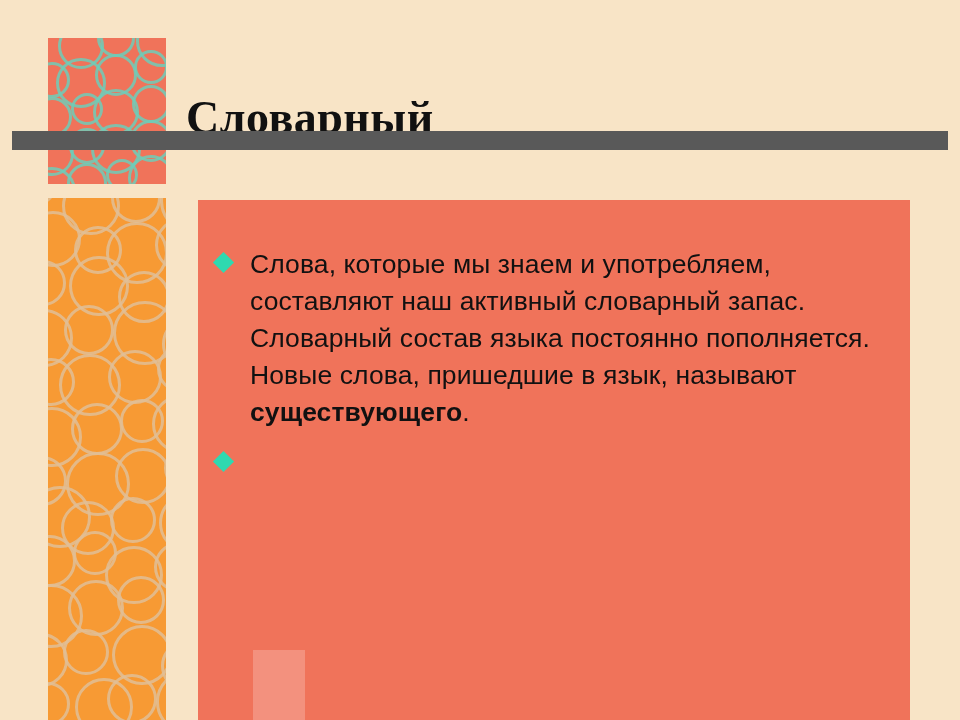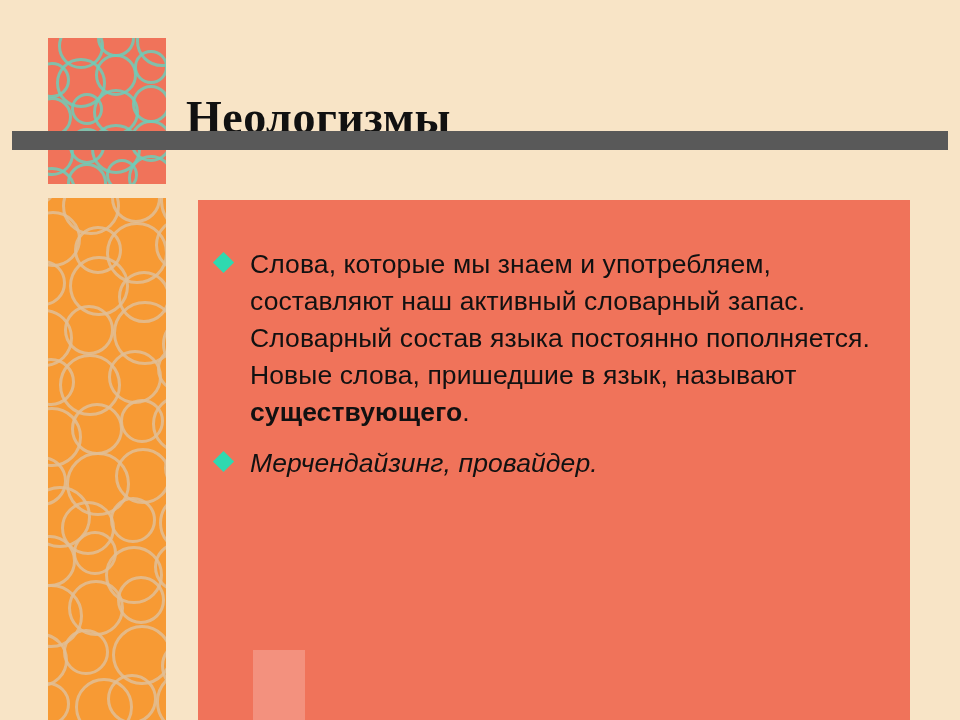--- a/index.html
+++ b/index.html
@@ -141,21 +141,21 @@
       <div class="c" style="left: -18px; top: 94px; width: 44px; height: 44px;"></div>
       <div class="c" style="left: 21px; top: 90px; width: 36px; height: 36px;"></div>
       <div class="c" style="left: 43px; top: 86px; width: 50px; height: 50px;"></div>
       <div class="c" style="left: 82px; top: 82px; width: 42px; height: 42px;"></div>
       <div class="c" style="left: -20px; top: 129px; width: 48px; height: 48px;"></div>
       <div class="c" style="left: 19px; top: 125px; width: 40px; height: 40px;"></div>
       <div class="c" style="left: 58px; top: 121px; width: 32px; height: 32px;"></div>
       <div class="c" style="left: 80px; top: 117px; width: 46px; height: 46px;"></div>
     </div>
 
-  <h1 class="title">Неологизмы</h1>
+  <h1 class="title">Словарный</h1>
 
   <div class="rule"></div>
 
   <div class="circles deco-left">
       <div class="c" style="left: -35px; top: -36px; width: 44px; height: 44px;"></div>
       <div class="c" style="left: 14px; top: -21px; width: 58px; height: 58px;"></div>
       <div class="c" style="left: 63px; top: -25px; width: 50px; height: 50px;"></div>
       <div class="c" style="left: 112px; top: -29px; width: 64px; height: 64px;"></div>
       <div class="c" style="left: -23px; top: 13px; width: 56px; height: 56px;"></div>
       <div class="c" style="left: 26px; top: 28px; width: 48px; height: 48px;"></div>
@@ -198,18 +198,18 @@
       <div class="c" style="left: -22px; top: 484px; width: 44px; height: 44px;"></div>
       <div class="c" style="left: 27px; top: 480px; width: 58px; height: 58px;"></div>
       <div class="c" style="left: 59px; top: 476px; width: 50px; height: 50px;"></div>
       <div class="c" style="left: 108px; top: 472px; width: 64px; height: 64px;"></div>
       <div class="c" style="left: 103px; top: 521px; width: 54px; height: 54px;"></div>
     </div>
 
   <div class="panel">
     <ul class="bullets">
         <li><span class="marker"></span><span>Слова, которые мы знаем и употребляем, составляют наш активный словарный запас. Словарный состав языка постоянно пополняется. Новые слова, пришедшие в язык, называют </span><b>существующего</b><span>.</span></li>
-        <li><span class="marker"></span><span class="it">Мерчендайзинг, провайдер.</span></li>
+        <li><span class="marker"></span></li>
       </ul>
     <div class="panel-shade"></div>
   </div>
 
 </div>
 
 </body></html>

